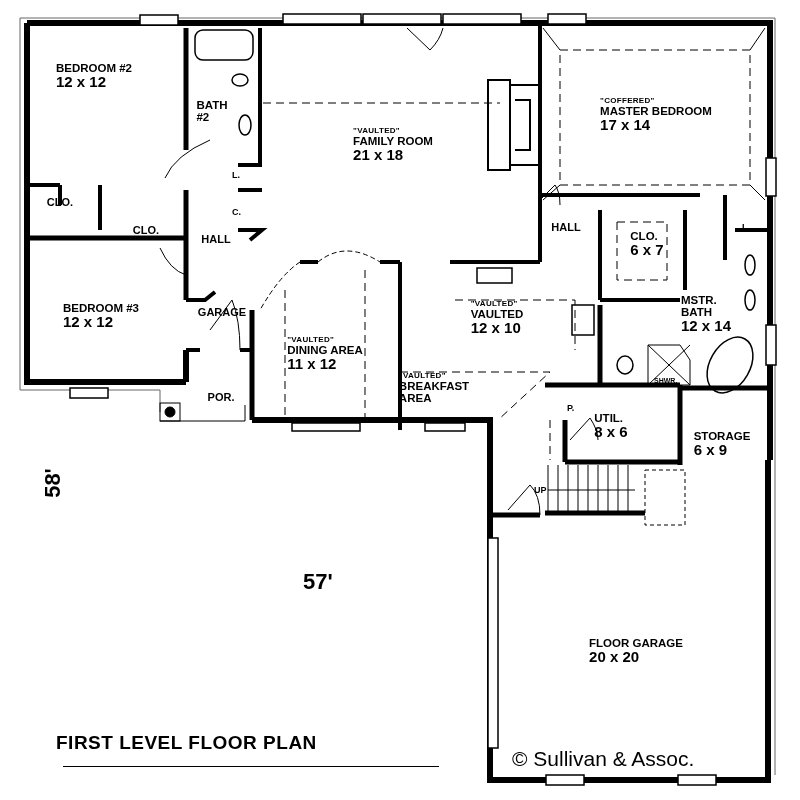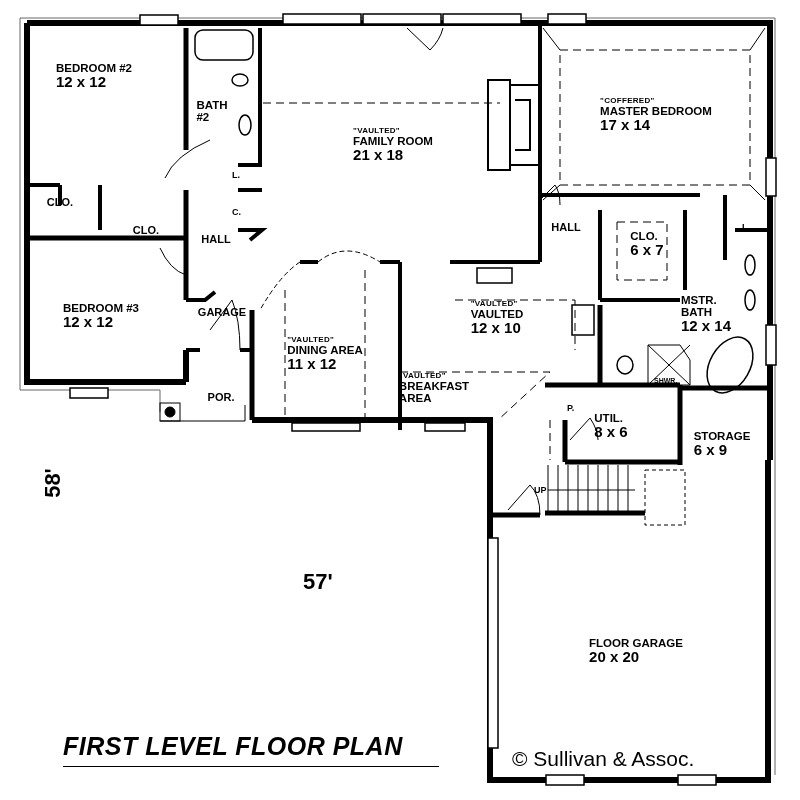--- a/index.html
+++ b/index.html
@@ -6,21 +6,21 @@
   body{width:800px;height:800px;position:relative;overflow:hidden;font-family:"Liberation Sans",sans-serif;color:#000;}
   svg.plan{position:absolute;left:0;top:0;width:800px;height:800px;}
   .lbl{position:absolute;font-weight:bold;line-height:1.05;white-space:nowrap;transform:translateX(-50%);}
   .lbl .note{display:block;font-size:8px;letter-spacing:0.3px;}
   .lbl .name{display:block;font-size:11.5px;}
   .lbl .dim{display:block;font-size:15px;}
   .small{position:absolute;font-weight:bold;font-size:11px;transform:translateX(-50%);white-space:nowrap;}
   .tiny{position:absolute;font-weight:bold;font-size:9px;white-space:nowrap;}
   .dim57{position:absolute;left:303px;top:558px;font-size:22px;font-weight:bold;margin-top:11px;}
   .dim58{position:absolute;left:38px;top:470px;font-size:22px;font-weight:bold;transform:rotate(-90deg);transform-origin:center;}
-  .title{position:absolute;left:63px;top:732px;font-size:25px;font-weight:900;letter-spacing:0.5px;font-style:italic;}
+  .title{position:absolute;left:56px;top:732px;font-size:19px;font-weight:900;letter-spacing:0.5px;}
   .title-rule{position:absolute;left:63px;top:766px;width:376px;height:1px;background:#000;}
   .copy{position:absolute;left:512px;top:747px;font-size:21px;}
 </style>
 </head>
 <body>
 
 <svg class="plan" viewBox="0 0 800 800">
   <g fill="none" stroke="#000">
 
     <path d="M20 18 H775 V775 M20 18 V390 H160 V412 M20 390" stroke-width="1" stroke="#666"></path>

